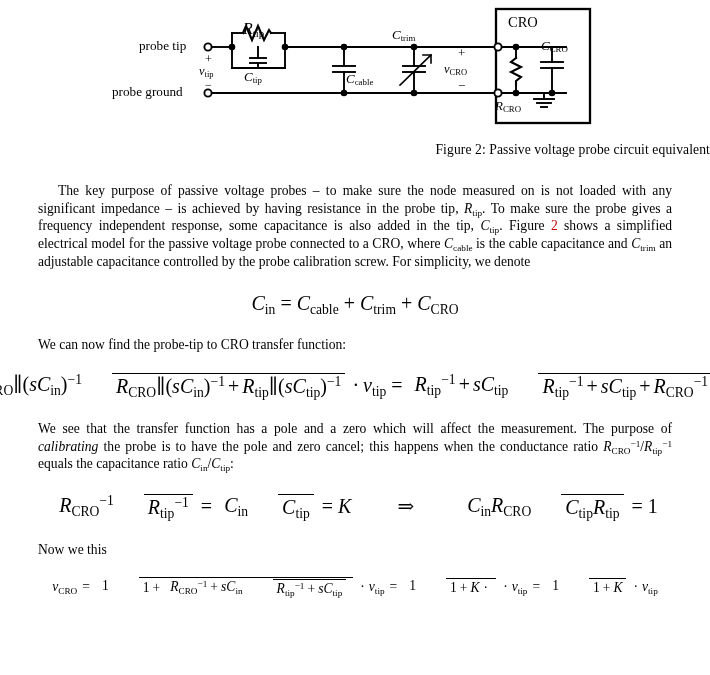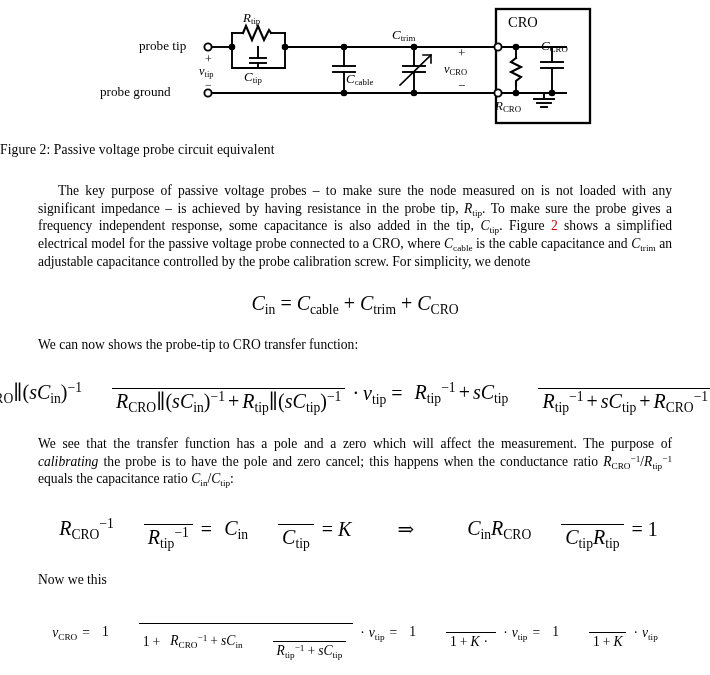--- a/index.html
+++ b/index.html
@@ -26,21 +26,21 @@
     position: relative;
     width: 710px;
     height: 132px;
   }
   .circuit-svg {
     position: absolute;
     left: 0;
     top: 0;
   }
   .fig-caption {
-    text-align: left;
+    text-align: right;
     font-size: 13.6px;
     margin-top: 10px;
     letter-spacing: .1px;
   }
 
   
   .body-text {
     font-size: 13.6px;
     line-height: 1.30;
     text-align: justify;
@@ -94,21 +94,20 @@
     gap: 26px;
   }
   .frac .num {
     padding: 0 4px 1px 4px;
     line-height: 1.15;
   }
   .frac .den {
     padding: 1px 4px 0 4px;
     line-height: 1.15;
     border-top: 1.1px solid #000;
-    margin-top: 16px;
   }
   .op { margin: 0 5px; }
   .op-tight { margin: 0 3px; }
   .dotop { margin: 0 4px; }
   .gap-wide { display: inline-block; width: 46px; }
   .paren { font-style: normal; }
   .sp10 { height: 10px; }
   .sp12 { height: 12px; }
   .sp14 { height: 14px; }
   .sp16 { height: 16px; }
@@ -193,31 +192,31 @@
       <g fill="#fff" stroke="#000" stroke-width="1.9">
         <circle cx="208" cy="47" r="3.6"></circle>
         <circle cx="208" cy="93" r="3.6"></circle>
         <circle cx="498" cy="47" r="3.6"></circle>
         <circle cx="498" cy="93" r="3.6"></circle>
       </g>
     </svg>
 
     <div style="position:absolute;left:139px;top:38px;font-size:13.2px;">probe tip</div>
 
-    <div style="position:absolute;left:100px;top:84px;font-size:13.2px;">probe ground</div>
+    <div style="position:absolute;left:112px;top:84px;font-size:13.2px;">probe ground</div>
 
     <div style="position:absolute;left:205px;top:52px;font-size:12px;">+</div>
 
     <div style="position:absolute;left:205px;top:78px;font-size:12px;">−</div>
 
     <div class="math" style="position:absolute;left:199px;top:64px;font-size:12.5px;">
       <span class="mi">v</span><sub class="sub-up">tip</sub>
     </div>
 
-    <div class="math" style="position:absolute;left:243px;top:10px;font-size:13px;">
+    <div class="math" style="position:absolute;left:243px;top:20px;font-size:16px;">
       <span class="mi">R</span><sub class="sub-up">tip</sub>
     </div>
 
     <div class="math" style="position:absolute;left:244px;top:69px;font-size:13px;">
       <span class="mi">C</span><sub class="sub-up">tip</sub>
     </div>
 
     <div class="math" style="position:absolute;left:346px;top:71px;font-size:13px;">
       <span class="mi">C</span><sub class="sub-up">cable</sub>
     </div>
@@ -262,21 +261,21 @@
         <span><span class="mi">C</span><sub class="sub-up">cable</sub></span>
         <span class="op">+</span>
         <span><span class="mi">C</span><sub class="sub-up">trim</sub></span>
         <span class="op">+</span>
         <span><span class="mi">C</span><sub class="sub-up">CRO</sub></span>
       </span>
     </div>
 
     <div class="sp12"></div>
 
-    <p class="para">We can now shows the probe-tip to CRO transfer function:</p>
+    <p class="para">We can now find the probe-tip to CRO transfer function:</p>
 
     <div class="sp10"></div>
 
     <div class="eq-block">
       <span class="eq-row math">
 
         <span><span class="mi">v</span><sub class="sub-up">CRO</sub></span>
         <span class="op">=</span>
 
         <span class="frac">

